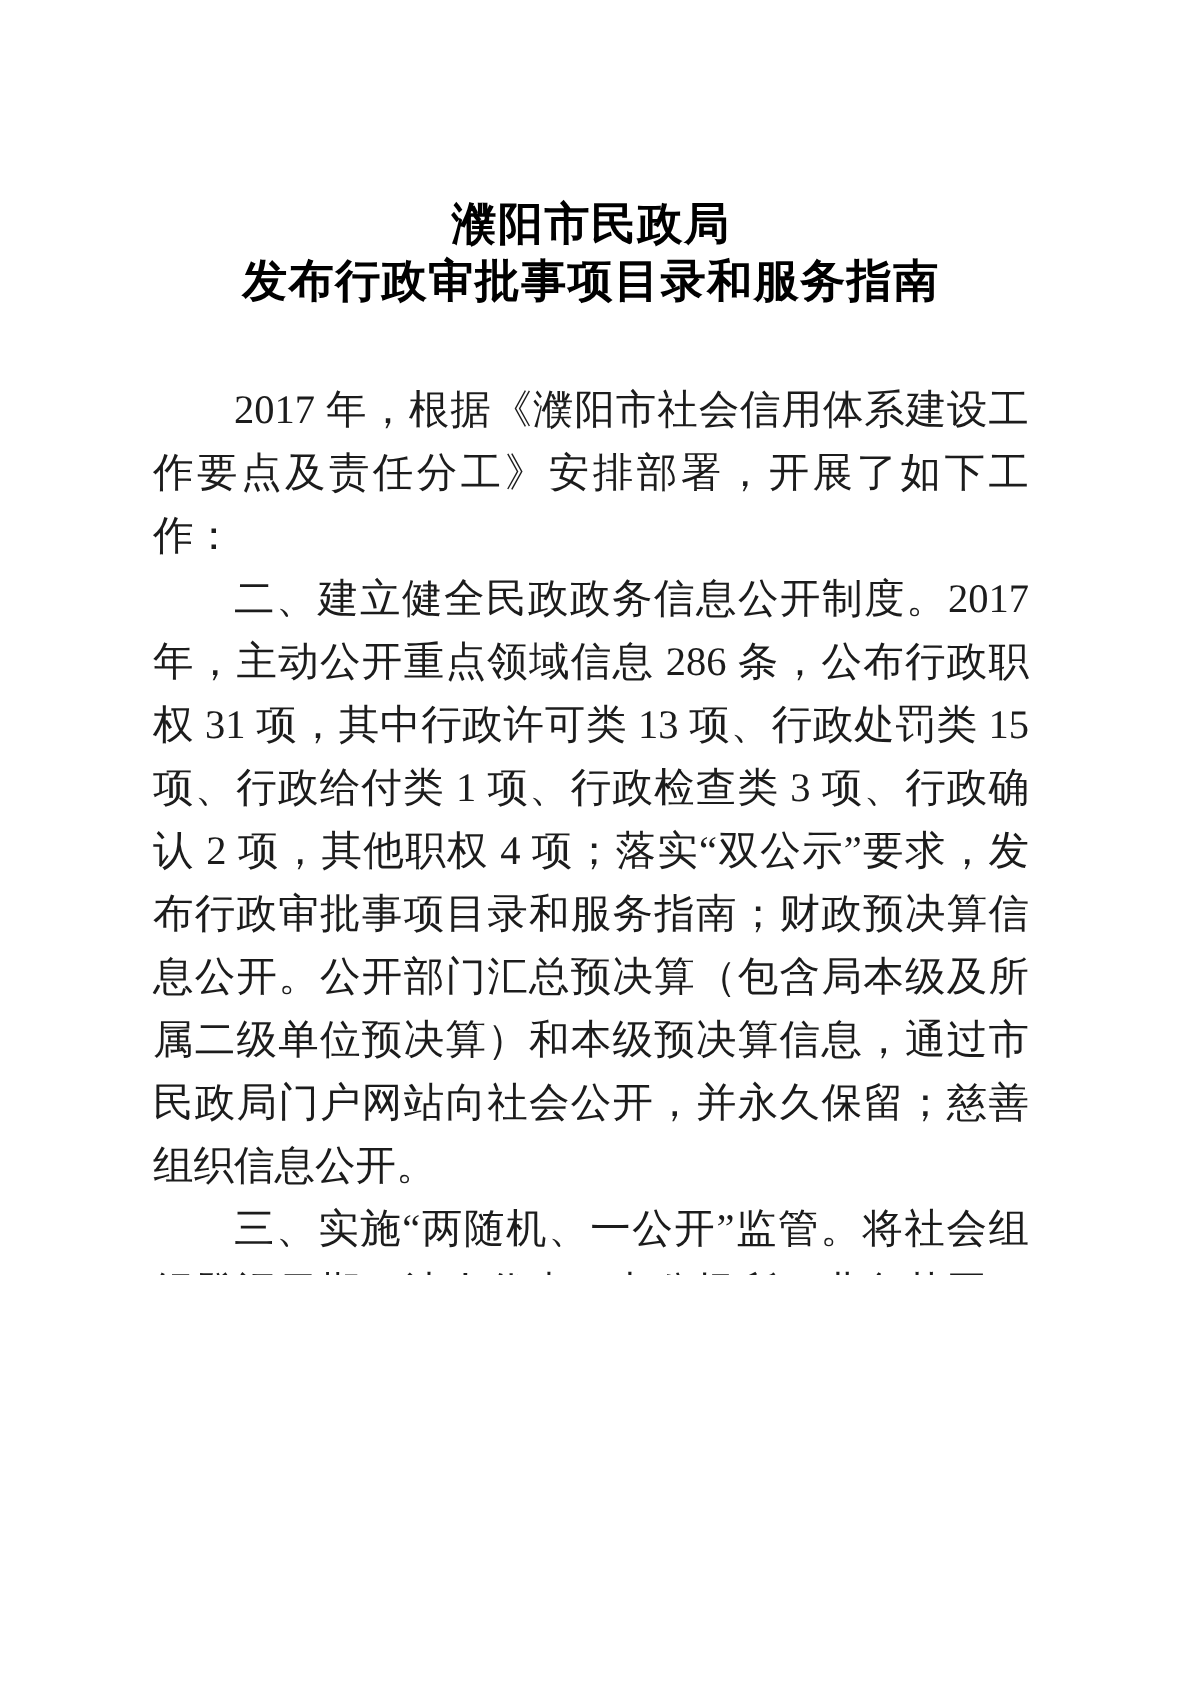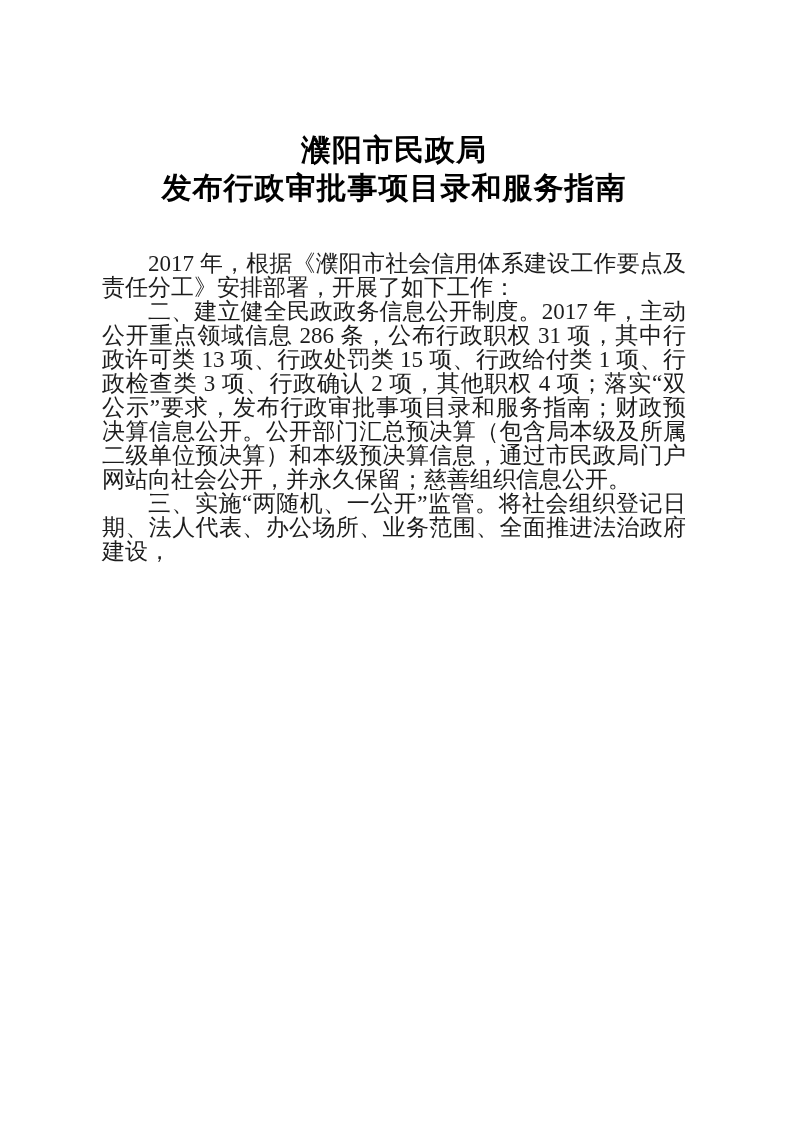--- a/index.html
+++ b/index.html
@@ -23,22 +23,22 @@
     font-family: "Liberation Serif", "DejaVu Serif", serif;
     font-weight: 700;
     font-size: 30px;
     line-height: 38px;
     color: #000000;
     letter-spacing: 1px;
   }
   .doc-body {
     margin-top: 45px;
     font-family: "Liberation Serif", "DejaVu Serif", serif;
-    font-size: 23px;
-    line-height: 24px;
+    font-size: 27px;
+    line-height: 42px;
     text-align: justify;
     color: #1c1c1c;
   }
   .doc-body p {
     margin: 0;
     padding: 0;
     text-indent: 2em;
     word-break: break-all;
   }
 </style>

